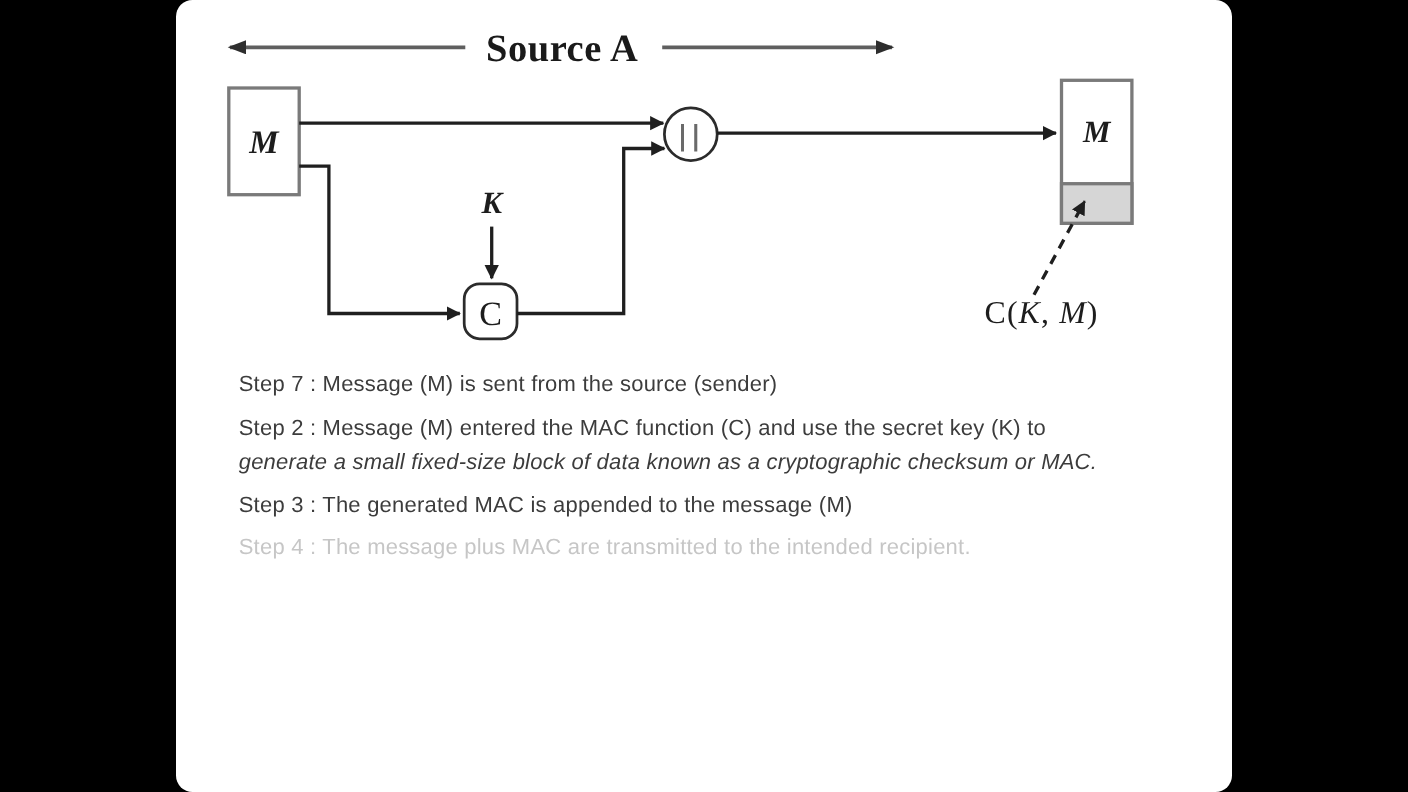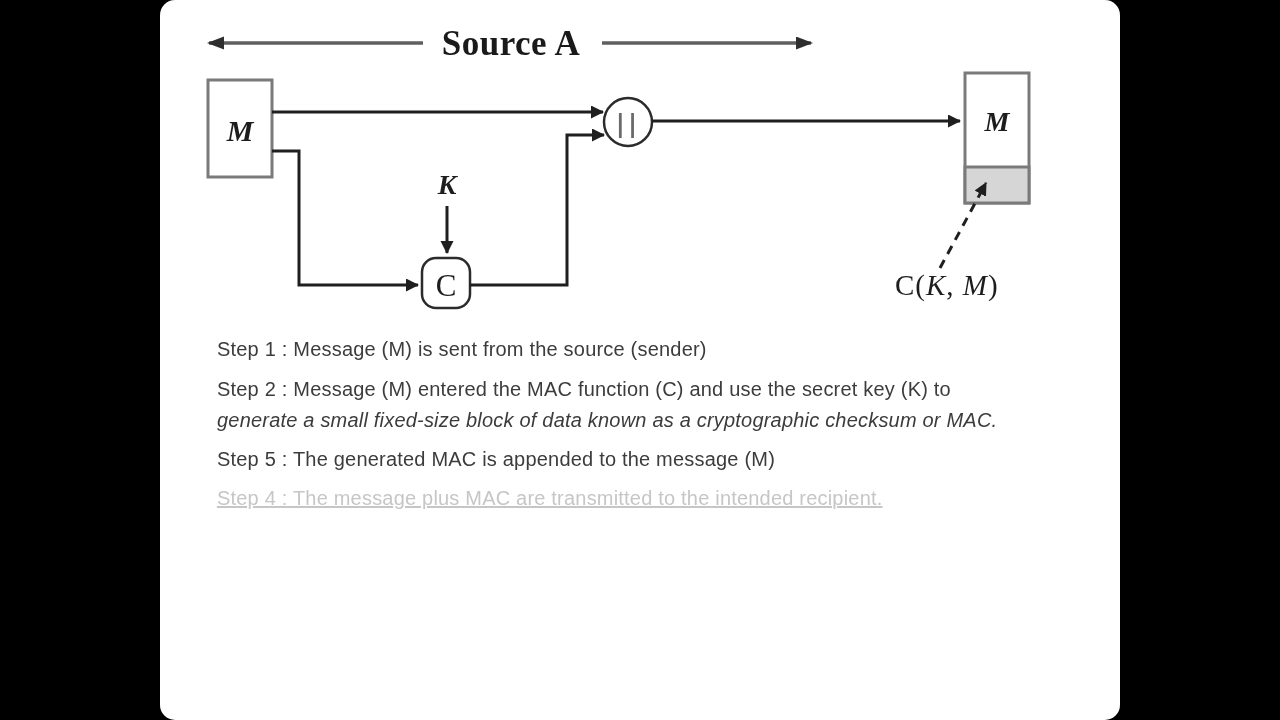--- a/index.html
+++ b/index.html
@@ -18,21 +18,21 @@
   .mac-output-label { position:absolute; left:695px; top:269px; white-space:pre;
                       font:400 29px "Liberation Serif", serif; color:#1d1d1d; letter-spacing:1px;margin-left:40px; }
   .mac-output-label .it { font-style:italic; }
 
   .step-line { position:absolute; left:57px; white-space:nowrap;
                font-size:20px; line-height:22px; color:#3c3c3c; letter-spacing:0.2px; }
   .s1  { top:338px; }
   .s2a { top:378px; }
   .s2b { top:409px;font-style:italic; }
   .s3  { top:448px; }
-  .s4  { top:487px;text-decoration:underline; }
+  .s4  { top:487px; }
 </style>
 </head>
 <body>
 
 <div class="frame">
   <div class="slide">
 
     <svg width="960" height="335" viewBox="0 0 960 335">
       <defs>
         <marker id="ah" markerUnits="userSpaceOnUse" markerWidth="14" markerHeight="14" refX="12" refY="6.5" orient="auto">
@@ -71,22 +71,22 @@
       <rect x="805" y="167" width="64" height="36" fill="#d6d6d6" stroke="#7a7a7a" stroke-width="3"></rect>
       <text x="837" y="121" text-anchor="middle" dominant-baseline="central" class="msg-label-sm">M</text>
 
       <path d="M780,268 L826,183" stroke="#1f1f1f" stroke-width="3" fill="none" stroke-dasharray="9 7" marker-end="url(#ah)"></path>
     </svg>
 
     
     <div class="mac-output-label"><span>C(</span><span class="it">K</span><span>, </span><span class="it">M</span><span>)</span></div>
 
     
-    <div class="step-line s1">Step 1 : Message (M) is sent from the source (sender)</div>
+    <div class="step-line s1">Step 7 : Message (M) is sent from the source (sender)</div>
     <div class="step-line s2a">Step 2 : Message (M) entered the MAC function (C) and use the secret key (K) to</div>
     <div class="step-line s2b">generate a small fixed-size block of data known as a cryptographic checksum or MAC.</div>
-    <div class="step-line s3">Step 5 : The generated MAC is appended to the message (M)</div>
+    <div class="step-line s3">Step 3 : The generated MAC is appended to the message (M)</div>
     <div class="step-line s4" style="color: rgb(198, 198, 198);">Step 4 : The message plus MAC are transmitted to the intended recipient.</div>
   </div>
 
   <div style="position:absolute;left:0;top:0;width:160px;height:720px;background:#000;"></div>
   <div style="position:absolute;left:1120px;top:0;width:160px;height:720px;background:#000;"></div>
 </div>
 
 </body></html>

